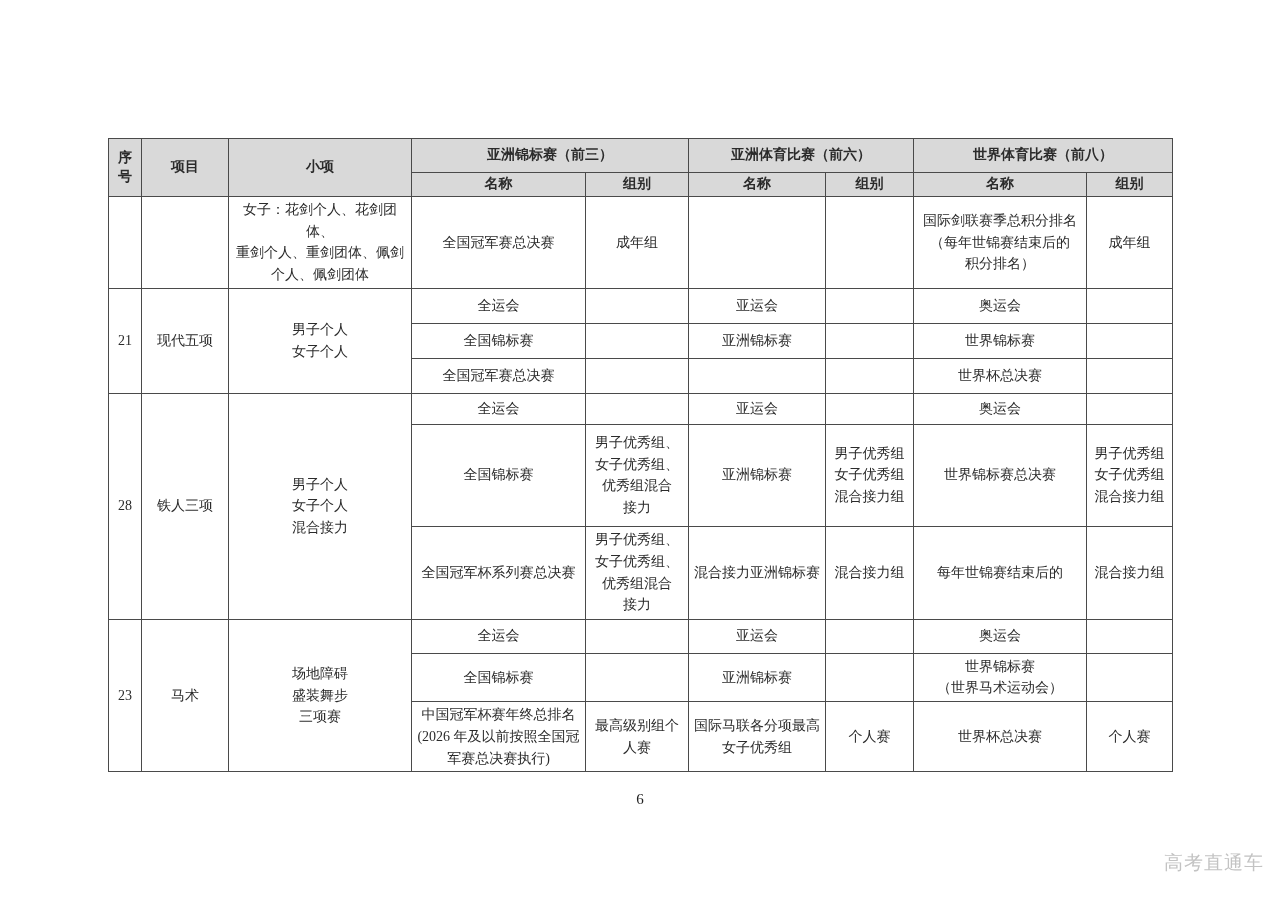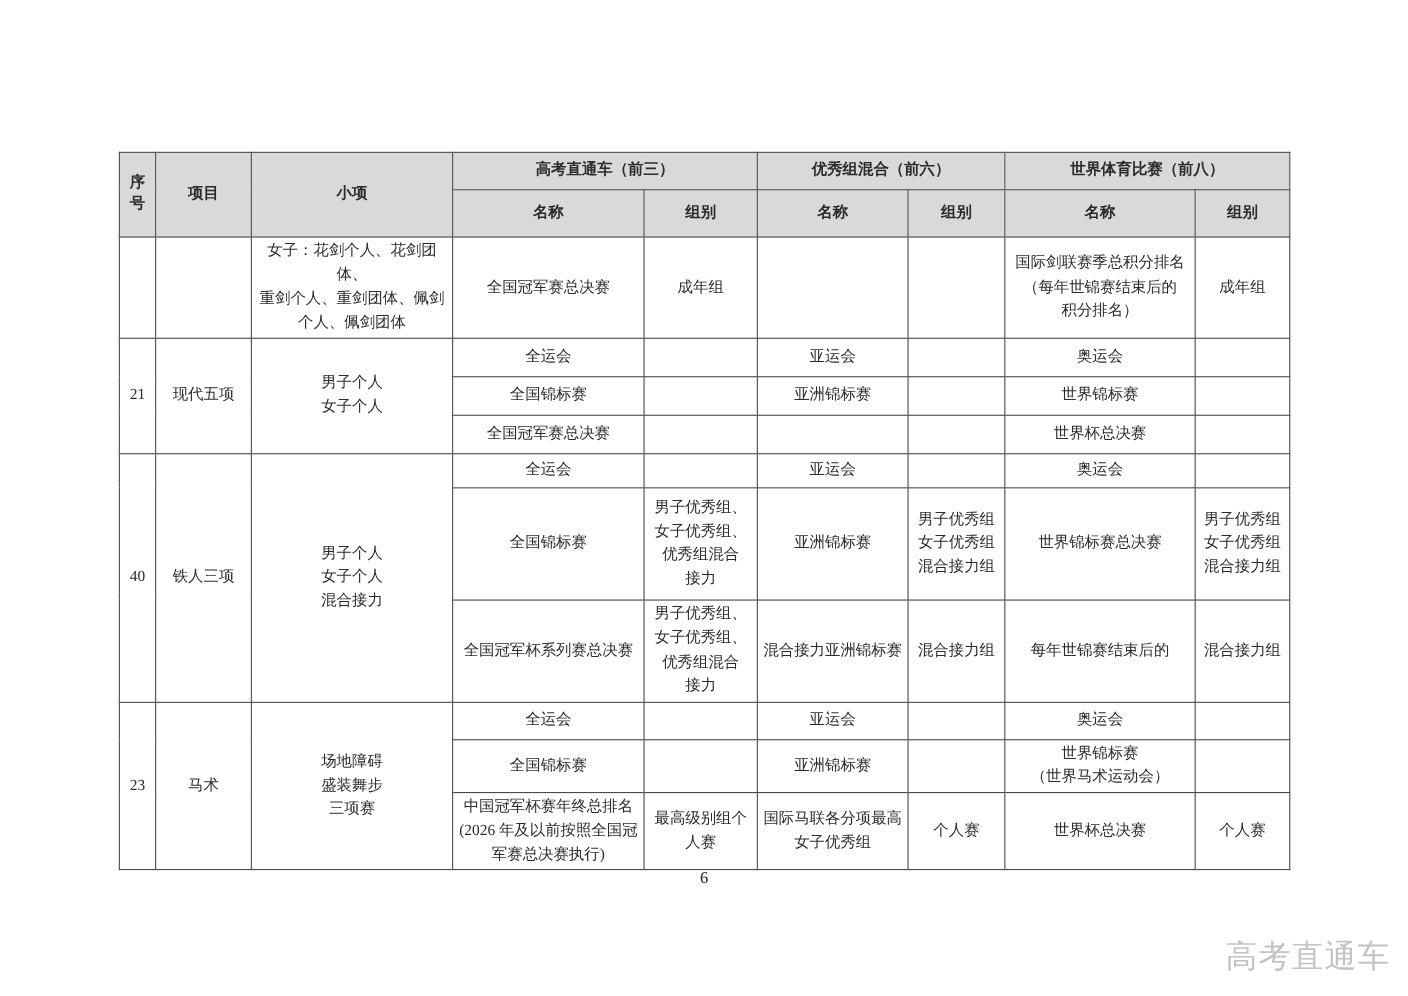--- a/index.html
+++ b/index.html
@@ -33,21 +33,21 @@
     padding: 2px 3px;
     overflow: hidden;
   }
   table.comp thead th {
     background: #d9d9d9;
     font-weight: bold;
     line-height: 1.35;
   }
   .th-index { padding: 0 8px; }
   tr.hr1 { height: 34px; }
-  tr.hr2 { height: 43px; }
+  tr.hr2 { height: 24px; }
   tr.rA  { height: 60px; }
   tr.r21 { height: 35px; }
   tr.r22a { height: 31px; }
   tr.r22b { height: 102px; }
   tr.r22c { height: 93px; }
   tr.r23a { height: 34px; }
   tr.r23b { height: 36px; }
   tr.r23c { height: 56px; }
   td.left { text-align: left; padding-left: 6px; margin-top: 37px; }
   td.dense { font-size: 13px; line-height: 1.5; }
@@ -58,21 +58,21 @@
     left: 0;
     width: 100%;
     text-align: center;
     font-size: 15px;
     color: #222222;
   }
   .watermark {
     position: absolute;
     top: 850px;
     right: 16px;
-    font-size: 29px;
+    font-size: 19px;
     letter-spacing: 1px;
     color: #c3c3c3;
     font-family: "Liberation Sans", "DejaVu Sans", sans-serif;
   }
 </style>
 </head>
 <body>
 
 <div class="page">
 
@@ -86,22 +86,22 @@
       <col style="width:137px">
         <col style="width:88px">
       <col style="width:173px">
         <col style="width:86px">
     </colgroup>
     <thead>
       <tr class="hr1">
         <th rowspan="2" class="th-index">序号</th>
         <th rowspan="2">项目</th>
         <th rowspan="2">小项</th>
-        <th colspan="2">高考直通车（前三）</th>
-        <th colspan="2">优秀组混合（前六）</th>
+        <th colspan="2">亚洲锦标赛（前三）</th>
+        <th colspan="2">亚洲体育比赛（前六）</th>
         <th colspan="2">世界体育比赛（前八）</th>
       </tr>
       <tr class="hr2">
         <th>名称</th>
         <th>组别</th>
         <th>名称</th>
         <th>组别</th>
         <th>名称</th>
         <th>组别</th>
       </tr>
@@ -147,21 +147,21 @@
       <tr class="r21">
         <td>全国冠军赛总决赛</td>
         <td></td>
         <td></td>
         <td></td>
         <td>世界杯总决赛</td>
         <td></td>
       </tr>
 
       <tr class="r22a">
-        <td rowspan="3">40</td>
+        <td rowspan="3">28</td>
         <td rowspan="3">铁人三项</td>
         <td rowspan="3">男子个人
 女子个人
 混合接力</td>
         <td>全运会</td>
         <td></td>
         <td>亚运会</td>
         <td></td>
         <td>奥运会</td>
         <td></td>

